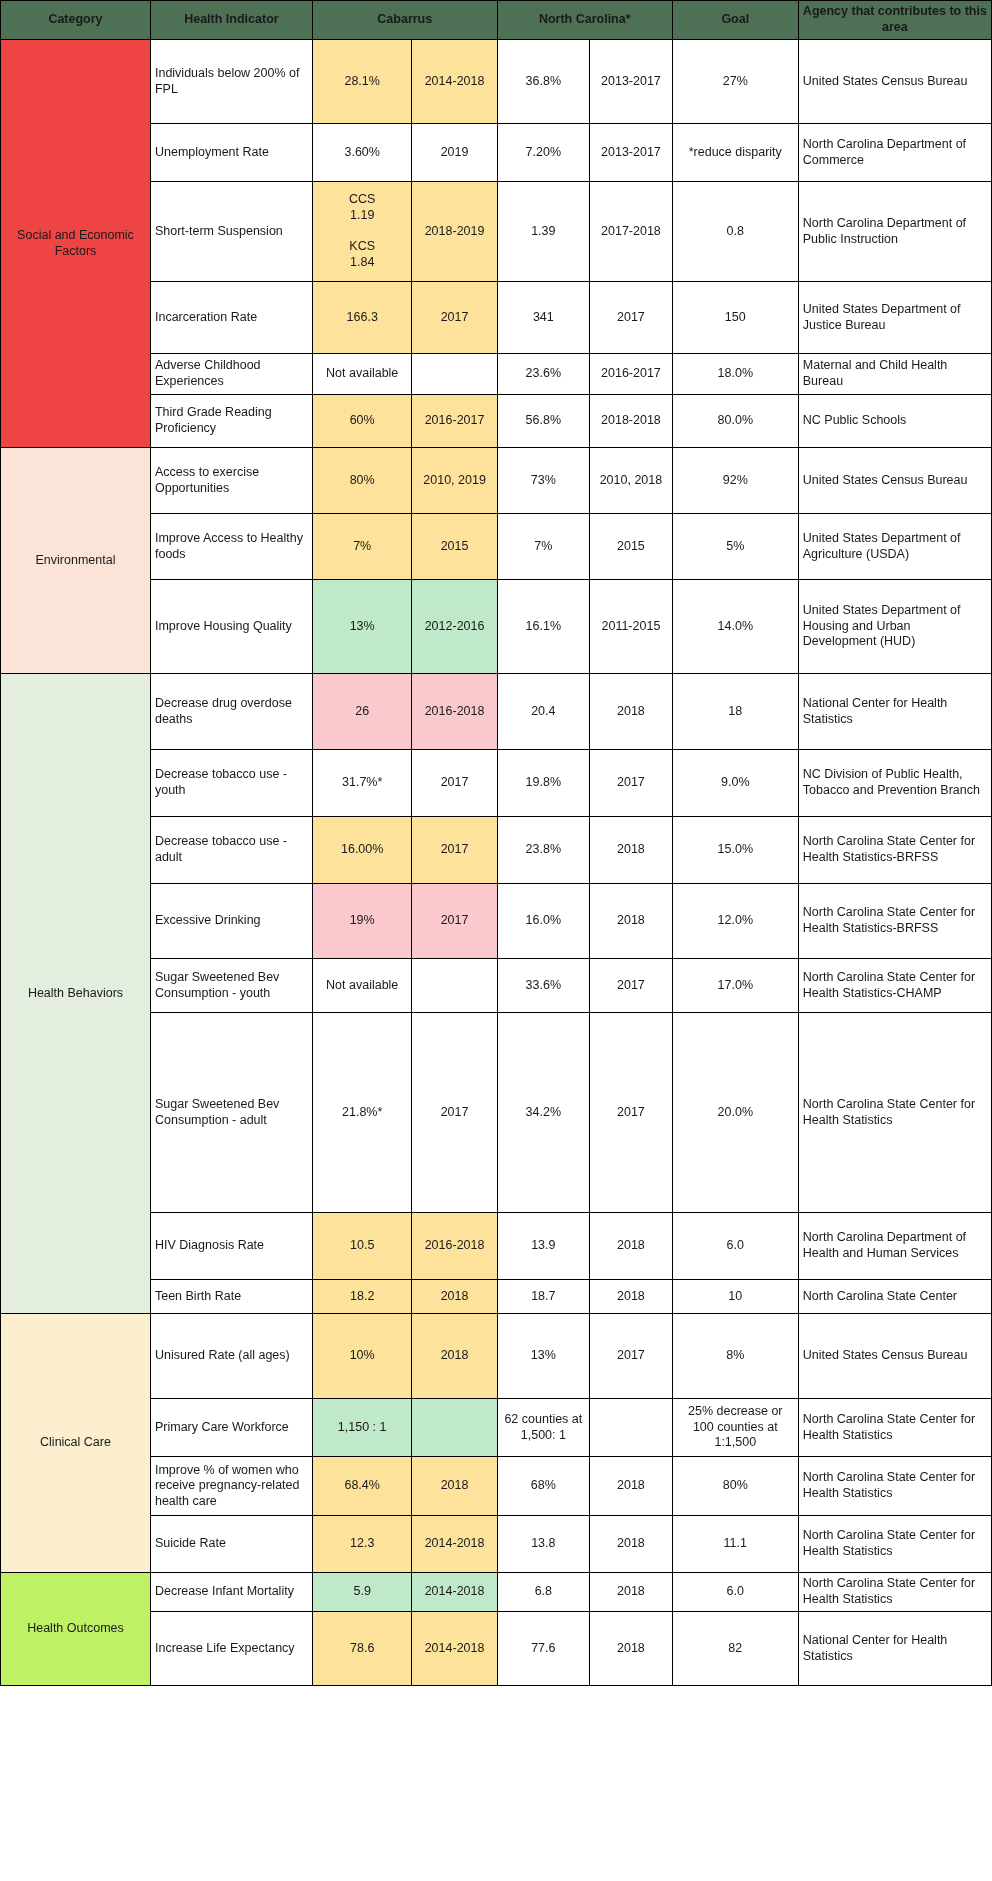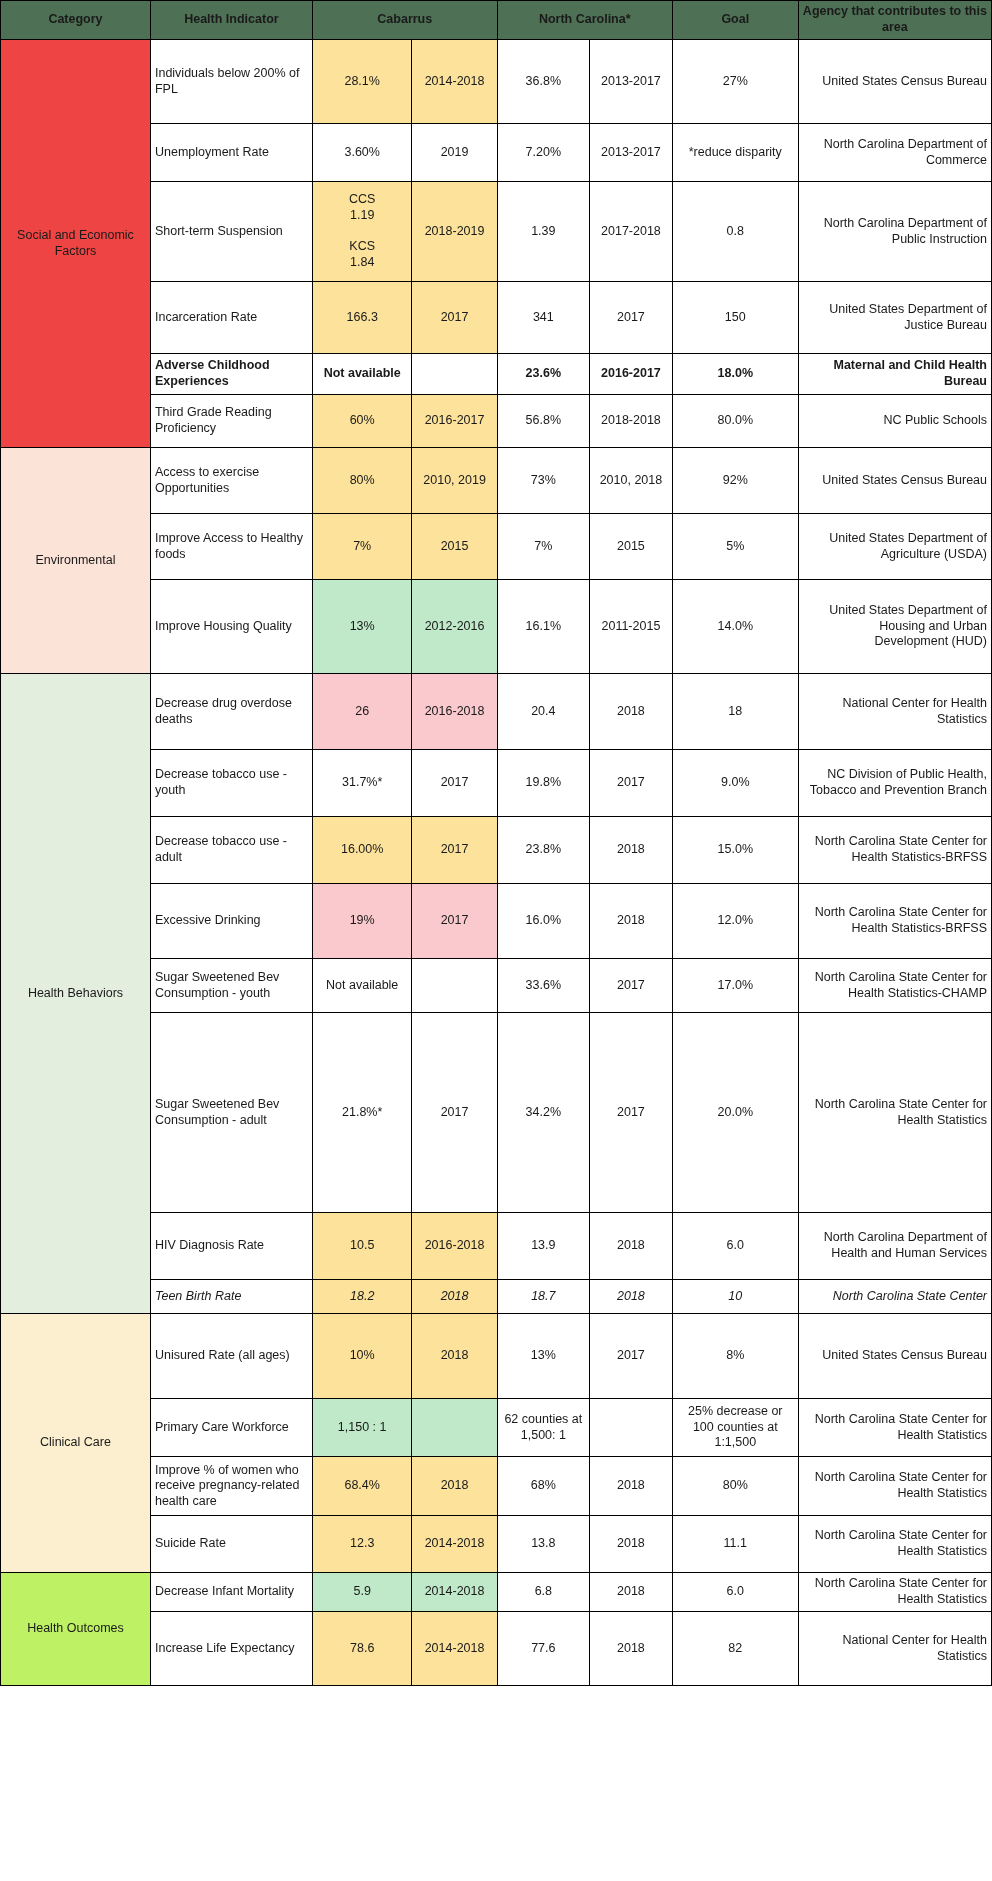--- a/index.html
+++ b/index.html
@@ -46,21 +46,21 @@
     vertical-align:bottom;
     font-size:12.5px;
     padding-bottom:3px;
   }
   td.num{
     text-align:center;
     vertical-align:middle;
     font-size:12.5px;
   }
   td.agency{
-    text-align:right;
+    text-align:left;
     vertical-align:middle;
     font-size:12.5px;
     padding-left:5px;
   }
   
   .fill-yellow{background:#FCE29A;color:#A7791B;}
   .fill-green{background:#BFE9C8;color:#1E6B35;}
   .fill-red{background:#FAC9CD;color:#B01A20;}
   .fill-plain{background:#ffffff;color:#1a1a1a;border-radius:11px;}
   
@@ -131,21 +131,21 @@
         </tr>
         <tr style="height: 72px;">
           <td class="ind">Incarceration Rate</td>
           <td class="num fill-yellow">166.3</td>
           <td class="num fill-yellow">2017</td>
           <td class="num">341</td>
           <td class="num">2017</td>
           <td class="num">150</td>
           <td class="agency">United States Department of Justice Bureau</td>
         </tr>
-        <tr style="height: 41px; font-weight: bold;">
+        <tr style="height: 41px;">
           <td class="ind">Adverse Childhood Experiences</td>
           <td class="num fill-plain">Not available</td>
           <td class="num fill-plain"></td>
           <td class="num">23.6%</td>
           <td class="num">2016-2017</td>
           <td class="num">18.0%</td>
           <td class="agency">Maternal and Child Health Bureau</td>
         </tr>
         <tr style="height: 53px;">
           <td class="ind">Third Grade Reading Proficiency</td>
@@ -241,21 +241,21 @@
         </tr>
         <tr style="height: 67px;">
           <td class="ind">HIV Diagnosis Rate</td>
           <td class="num fill-yellow">10.5</td>
           <td class="num fill-yellow">2016-2018</td>
           <td class="num">13.9</td>
           <td class="num">2018</td>
           <td class="num">6.0</td>
           <td class="agency">North Carolina Department of Health and Human Services</td>
         </tr>
-        <tr style="height: 34px; font-style: italic;">
+        <tr style="height: 34px;">
           <td class="ind">Teen Birth Rate</td>
           <td class="num fill-yellow">18.2</td>
           <td class="num fill-yellow">2018</td>
           <td class="num">18.7</td>
           <td class="num">2018</td>
           <td class="num">10</td>
           <td class="agency">North Carolina State Center</td>
         </tr>
         <tr style="height: 85px;">
           <td class="cat cat-clinical" rowspan="4">Clinical Care</td>

